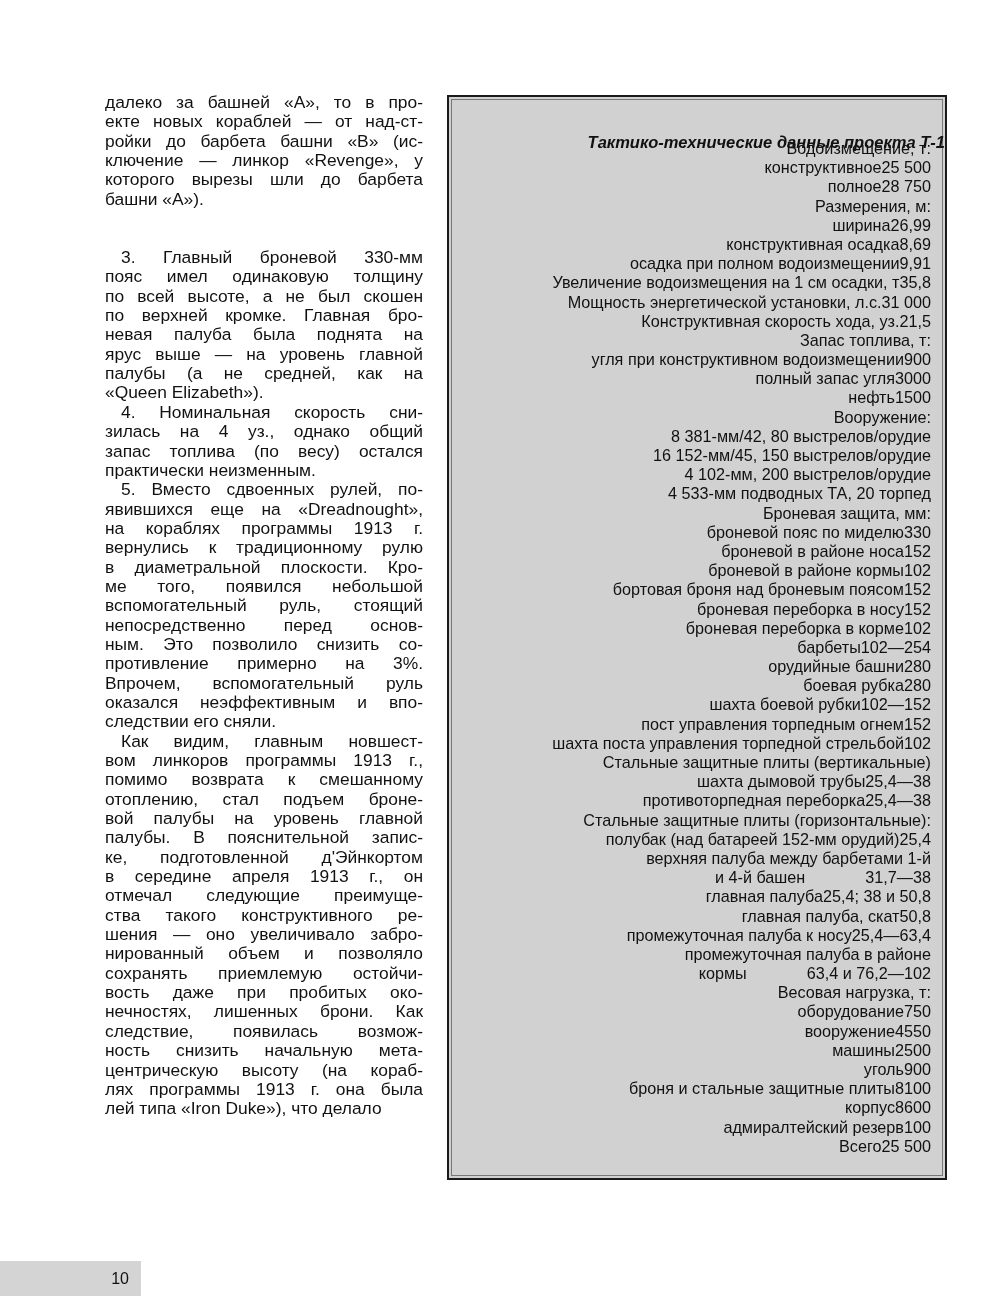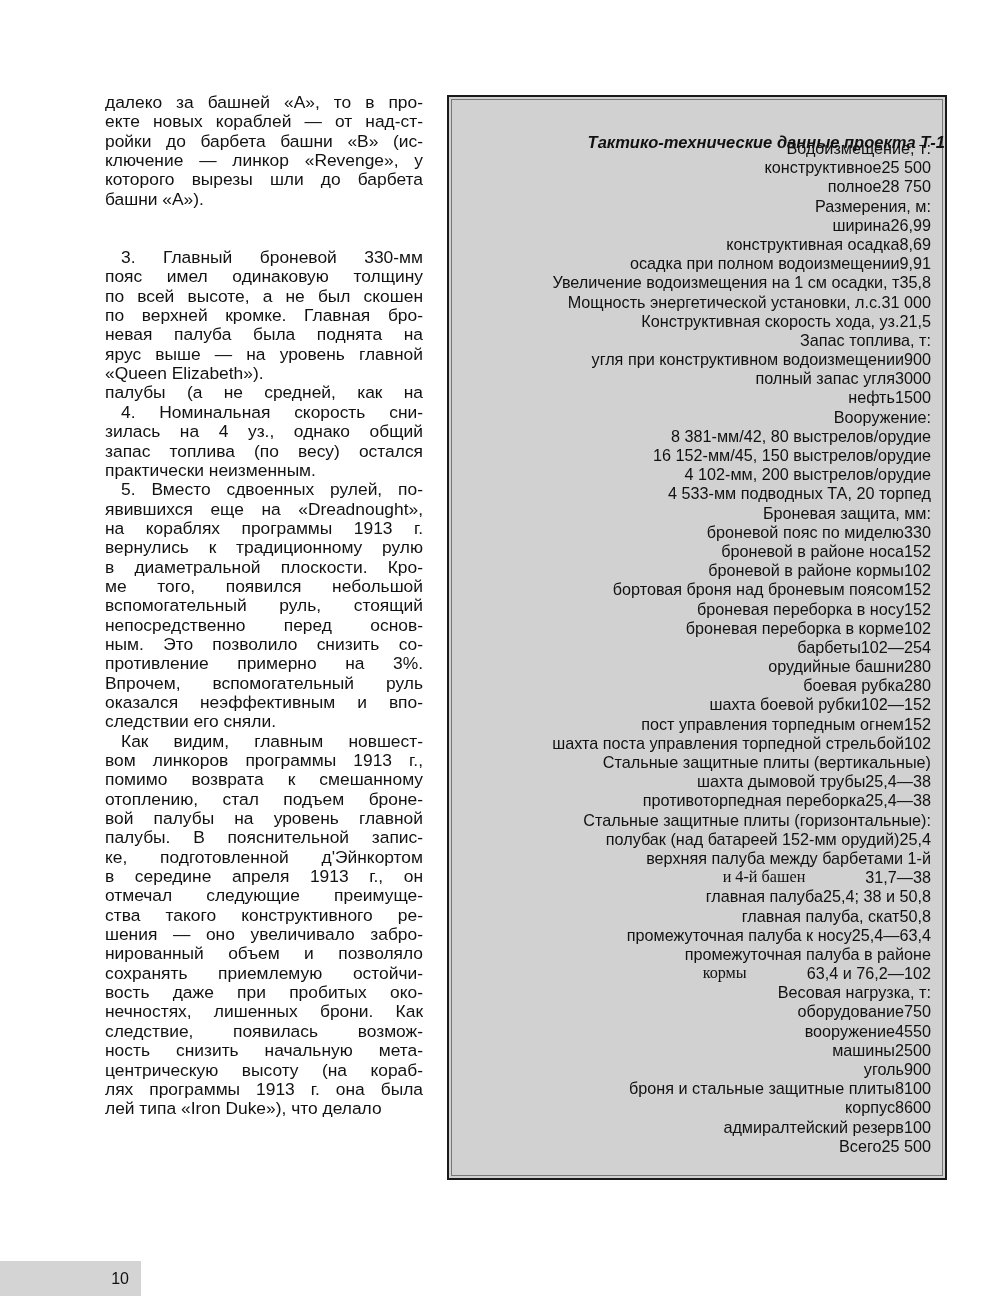--- a/index.html
+++ b/index.html
@@ -22,21 +22,21 @@
   .spec-title {
     position: absolute; left: 0; right: 0; top: 9px; text-align: right;
     font-weight: bold; font-style: italic; font-size: 16.5px; margin-top: 27px;
   }
   .spec-rows { position: absolute; left: 9px; right: 14px; top: 42px; font-size: 16.2px; }
   .row { display: flex; justify-content: flex-end; height: 19.2px; line-height: 19.2px; white-space: nowrap; }
   .row .lbl { flex: 0 1 auto; }
   .row .val { flex: 0 0 auto; text-align: right; }
   .row.sub .lbl { padding-left: 17px; }
   .row.right { }
-  .row.cont .lbl { padding-left: 0; flex: 1; text-align: right; padding-right: 60px; font-family: Liberation Serif, serif; }
+  .row.cont .lbl { padding-left: 0; flex: 1; text-align: right; padding-right: 60px; }
 
   .page-num-bar {
     position: absolute; left: 0; top: 1261px; width: 141px; height: 35px;
     background: #d4d4d4; box-sizing: border-box; text-align: right;
     padding-right: 12px; line-height: 35px; font-size: 16px;
   }
 </style>
 </head>
 <body>
 
@@ -46,22 +46,22 @@
     <span class="line">ройки до барбета башни «В» (ис-</span>
     <span class="line">ключение — линкор «Revenge», у</span>
     <span class="line">которого вырезы шли до барбета</span>
     <span class="line last">башни «А»).</span>
     <span class="line" style="padding-left: 16px; margin-top: 39px;">3. Главный броневой 330-мм</span>
     <span class="line">пояс имел одинаковую толщину</span>
     <span class="line">по всей высоте, а не был скошен</span>
     <span class="line">по верхней кромке. Главная бро-</span>
     <span class="line">невая палуба была поднята на</span>
     <span class="line">ярус выше — на уровень главной</span>
+    <span class="line">палубы (а не средней, как на</span>
     <span class="line last">«Queen Elizabeth»).</span>
-    <span class="line">палубы (а не средней, как на</span>
     <span class="line" style="padding-left: 16px;">4. Номинальная скорость сни-</span>
     <span class="line">зилась на 4 уз., однако общий</span>
     <span class="line">запас топлива (по весу) остался</span>
     <span class="line last">практически неизменным.</span>
     <span class="line" style="padding-left: 16px;">5. Вместо сдвоенных рулей, по-</span>
     <span class="line">явившихся еще на «Dreadnought»,</span>
     <span class="line">на кораблях программы 1913 г.</span>
     <span class="line">вернулись к традиционному рулю</span>
     <span class="line">в диаметральной плоскости. Кро-</span>
     <span class="line">ме того, появился небольшой</span>

